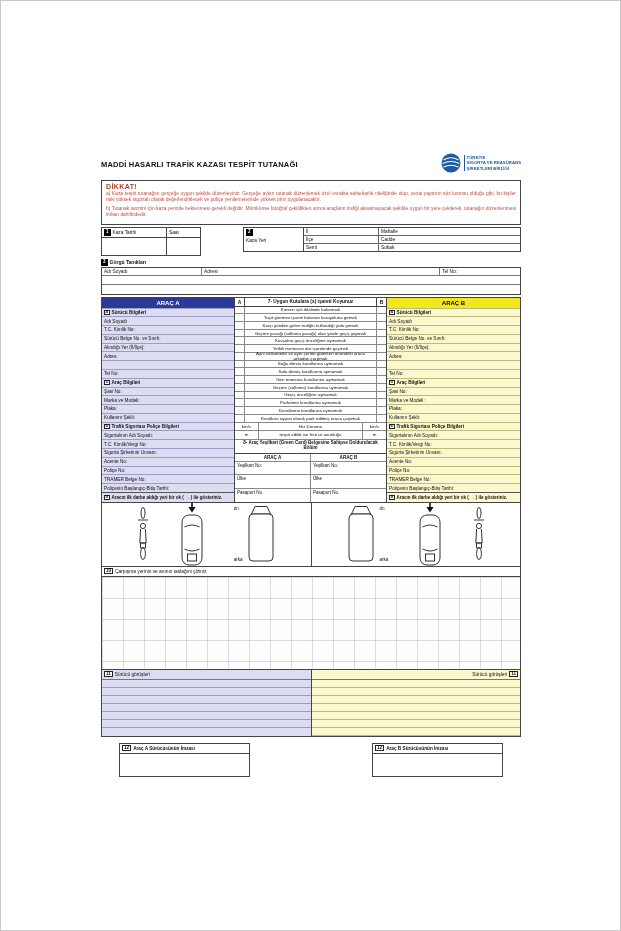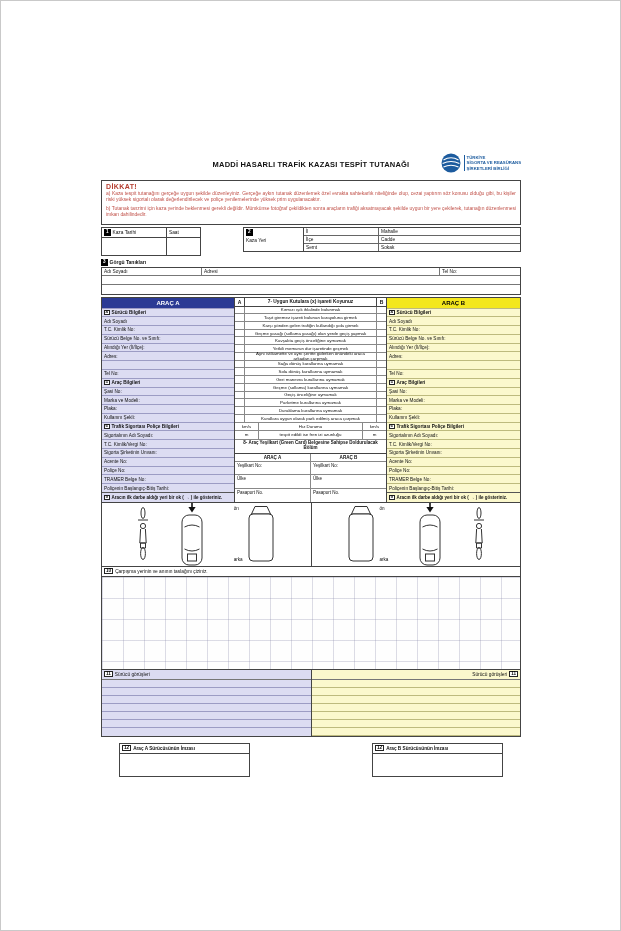--- a/index.html
+++ b/index.html
@@ -3,21 +3,21 @@
 <meta charset="utf-8">
 <style>
   html,body{margin:0;padding:0;background:#fff;}
   body{width:621px;height:931px;font-family:"Liberation Sans",sans-serif;color:#111;}
   .page{position:relative;width:621px;height:931px;background:#fff;border:1px solid #c9c9c9;box-sizing:border-box;overflow:hidden;}
   .form{position:absolute;left:100px;top:150px;width:420px;}
   *{box-sizing:border-box;}
 
   
   .titlebar{position:relative;height:26px;}
-  .title{font-size:7.5px;font-weight:bold;text-align:center;padding-top:9px;letter-spacing:.2px;}
+  .title{font-size:7.5px;font-weight:bold;padding-top:9px;letter-spacing:.2px;}
   .logo{position:absolute;right:0;top:1px;display:flex;align-items:center;gap:2px;}
   .logo-text{border-left:1px solid #1c5b9e;padding-left:2px;color:#1c5b9e;font-size:4.3px;font-weight:bold;line-height:1.25;}
 
   
   .warning{border:1px solid #444;margin-top:3px;padding:2px 4px 3px;}
   .warn-head{color:#b43c2e;font-weight:bold;font-size:7px;letter-spacing:.4px;}
   .warn-p{margin:1px 0 2px;color:#c05048;font-size:4.9px;line-height:1.3;text-align:justify;}
 
   
   .badge{display:inline-flex;align-items:center;justify-content:center;background:#000;color:#fff;

